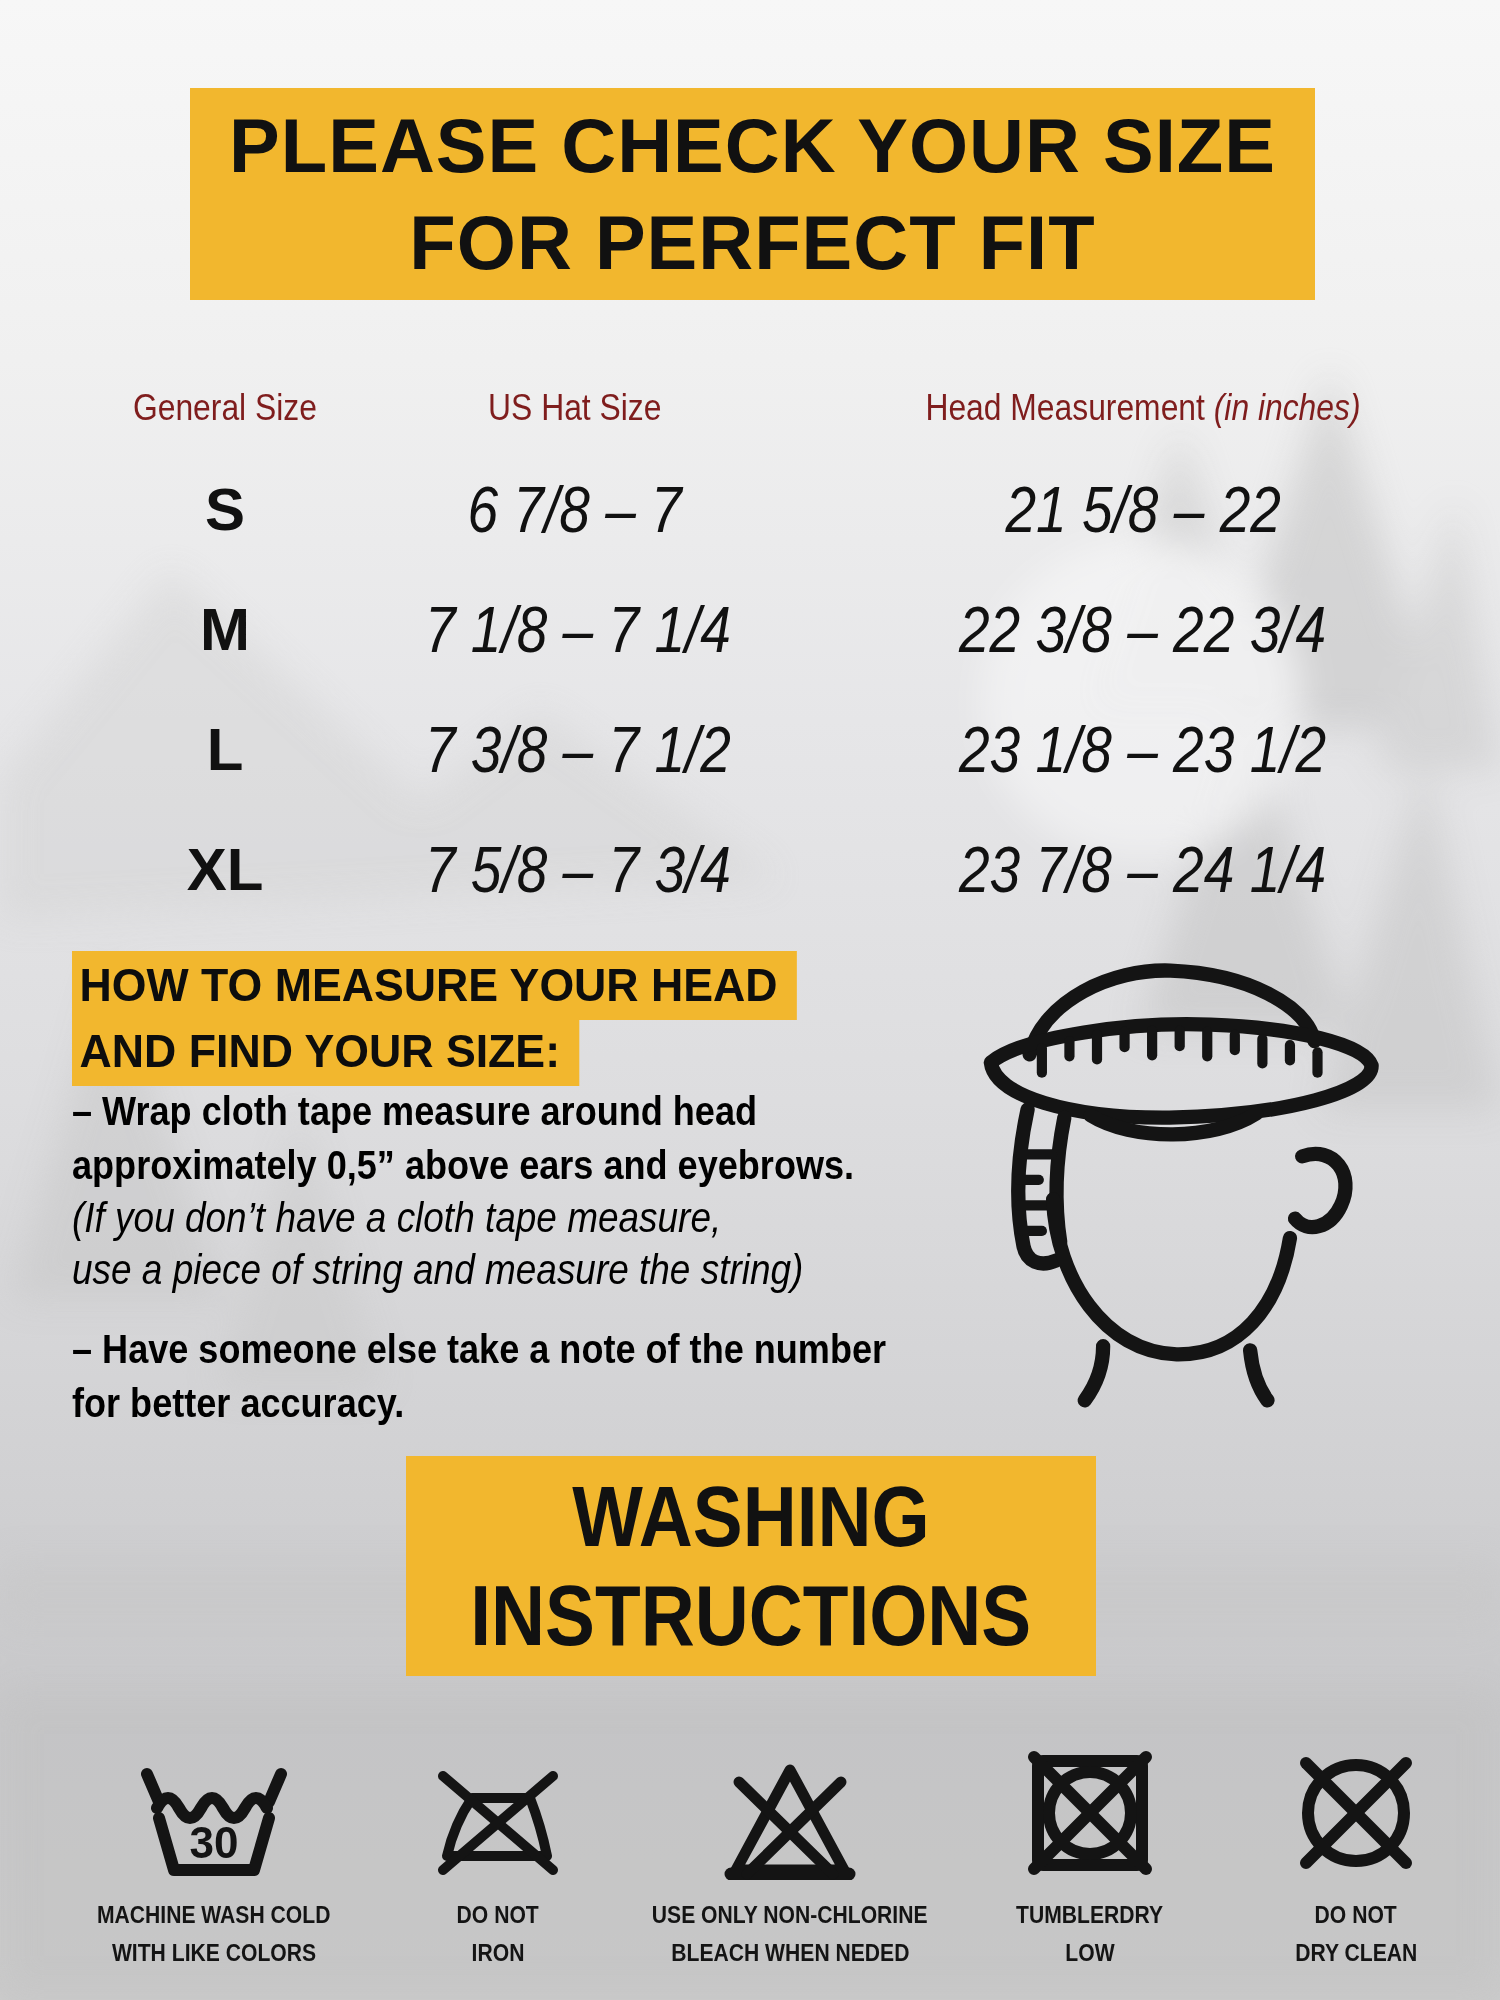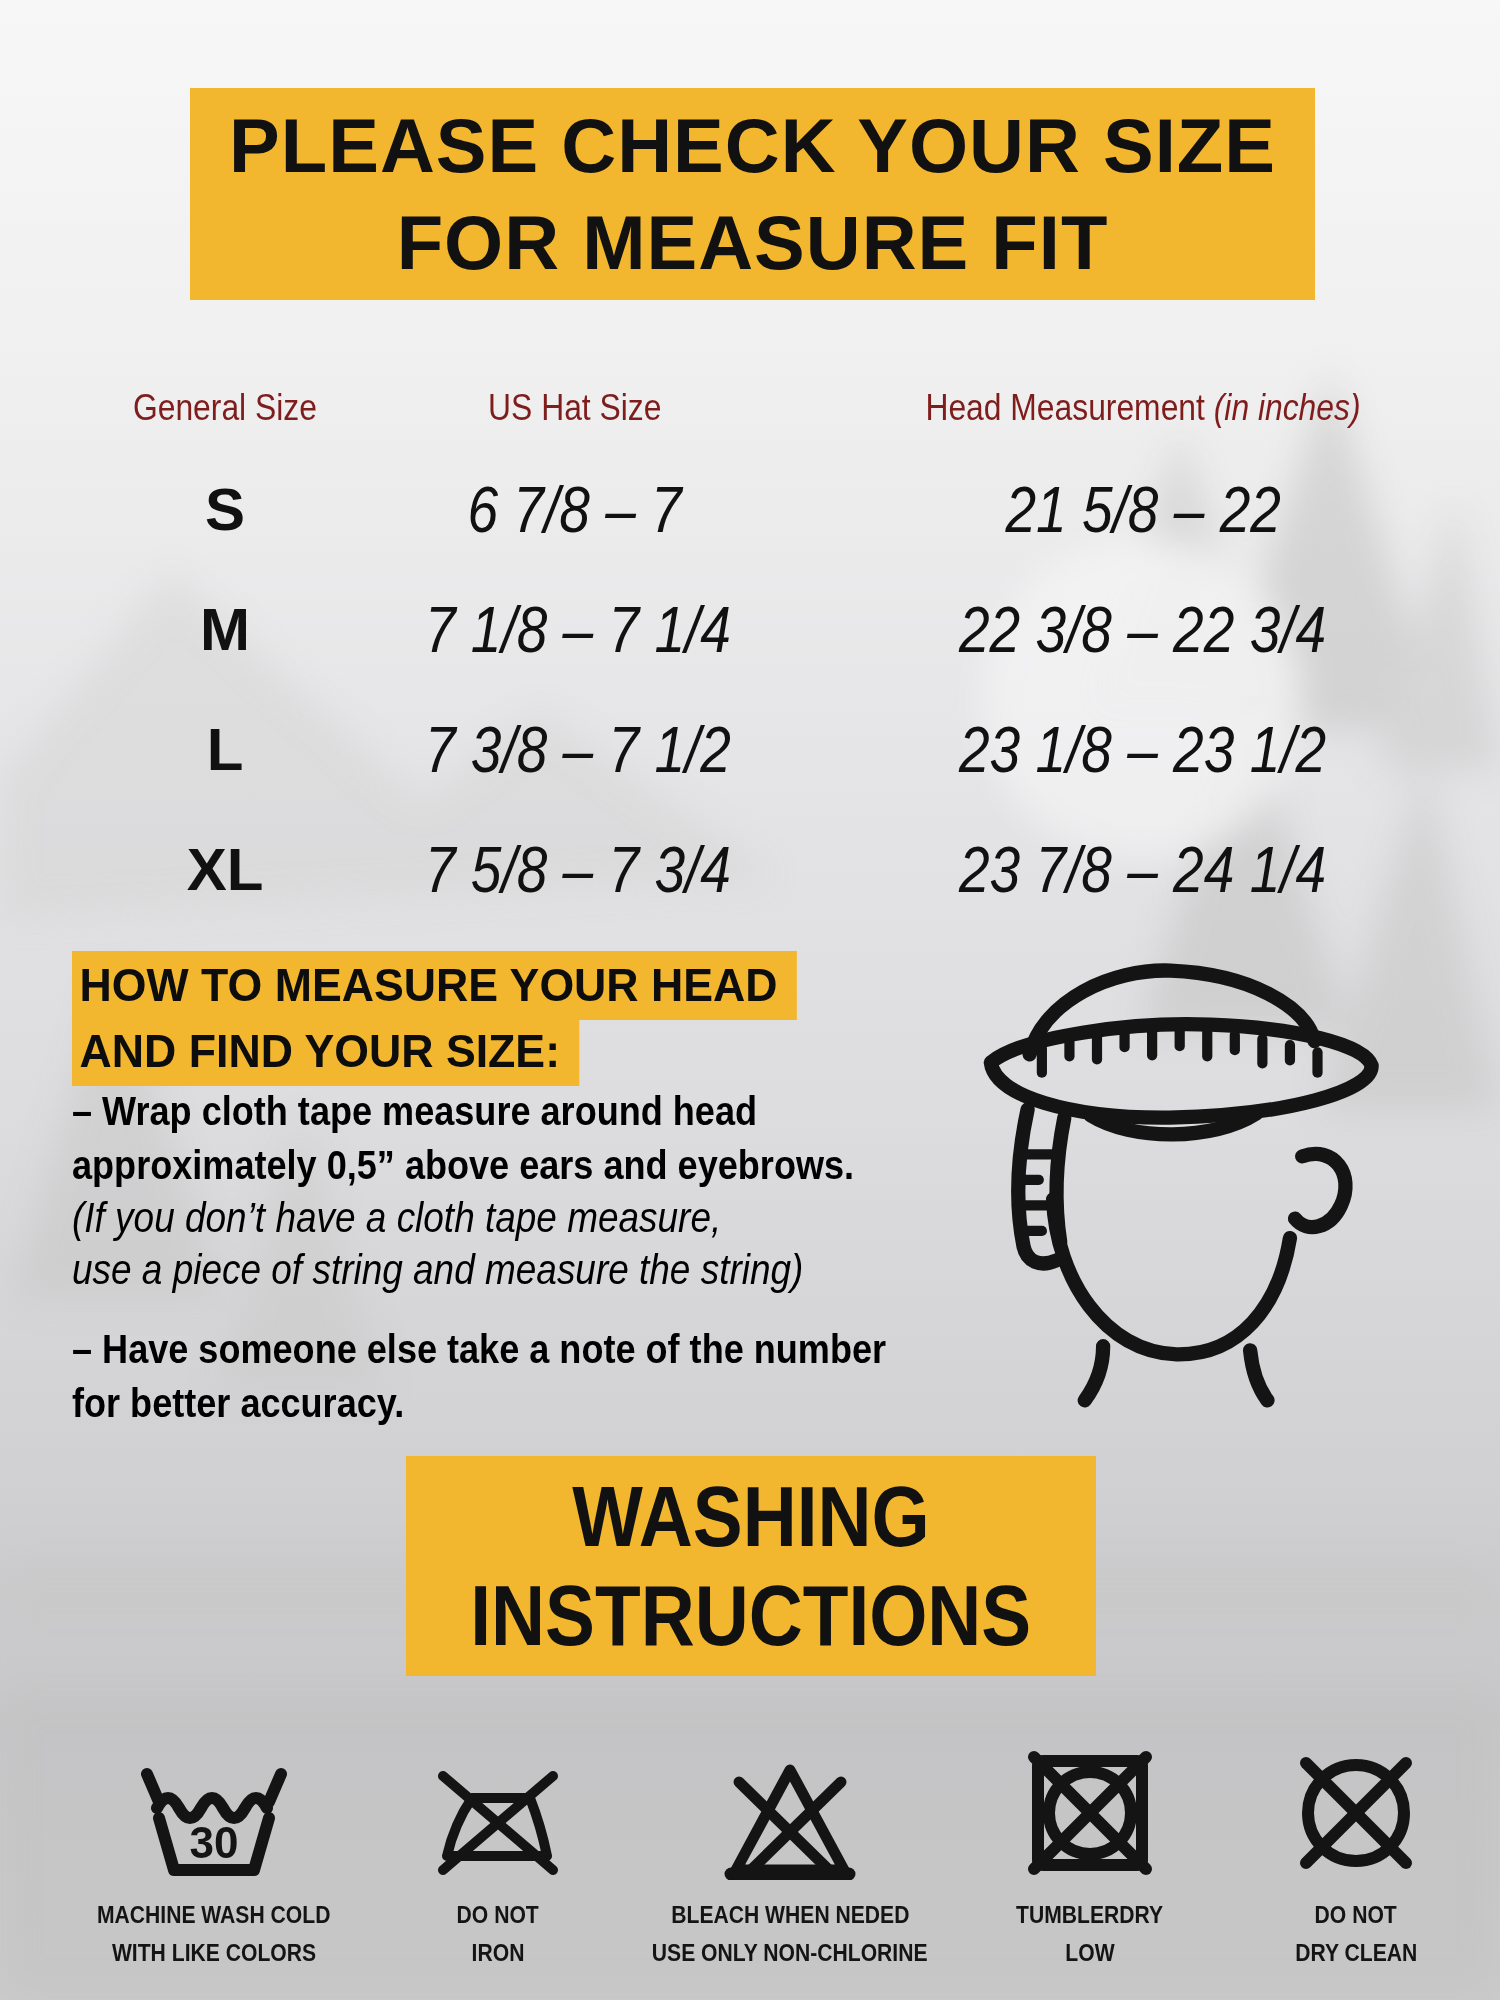--- a/index.html
+++ b/index.html
@@ -87,21 +87,21 @@
       <circle cx="1140" cy="700" r="160" fill="#ffffff" opacity="0.9"></circle>
       <rect x="0" y="1560" width="1500" height="70" fill="#c6c6c6"></rect>
       <rect x="0" y="1690" width="1500" height="310" fill="#c0c0c0"></rect>
     </g>
   </svg>
 
   <div id="content">
 
     <div id="top-banner" class="banner">
       <div class="bline-top">PLEASE CHECK YOUR SIZE</div>
-      <div class="bline-top">FOR MEASURE FIT</div>
+      <div class="bline-top">FOR PERFECT FIT</div>
     </div>
 
     <div>
       <div class="thead-row">
         <div class="thcell c1"><span class="cx">General Size</span></div>
         <div class="thcell c2"><span class="cx">US Hat Size</span></div>
         <div class="thcell c3"><span class="cx"><span>Head Measurement</span>&nbsp;<span class="note-italic">(in inches)</span></span></div>
       </div>
 
       <div class="trow" style="top:454px">
@@ -215,22 +215,22 @@
         <svg width="152" height="124" viewBox="0 0 152 124">
           <g class="ink" stroke-width="11">
             <path d="M76 14 L22 114 L130 114 Z"></path>
             <path d="M17 118 L135 118" stroke-width="13"></path>
             <path d="M25 26 L119 118"></path>
             <path d="M127 26 L33 118"></path>
           </g>
         </svg>
       </div>
       <div class="care-label">
+        <div><span class="cx2">USE ONLY NON-CHLORINE</span></div>
         <div><span class="cx2">BLEACH WHEN NEDED</span></div>
-        <div><span class="cx2">USE ONLY NON-CHLORINE</span></div>
       </div>
     </div>
 
     <div id="care-4" class="care">
       <div class="icon-box">
         <svg width="134" height="134" viewBox="0 0 134 134">
           <g class="ink" stroke-width="12">
             <rect x="15" y="15" width="104" height="104" rx="5"></rect>
             <circle cx="67" cy="67" r="41"></circle>
             <path d="M11 11 L123 123"></path>

